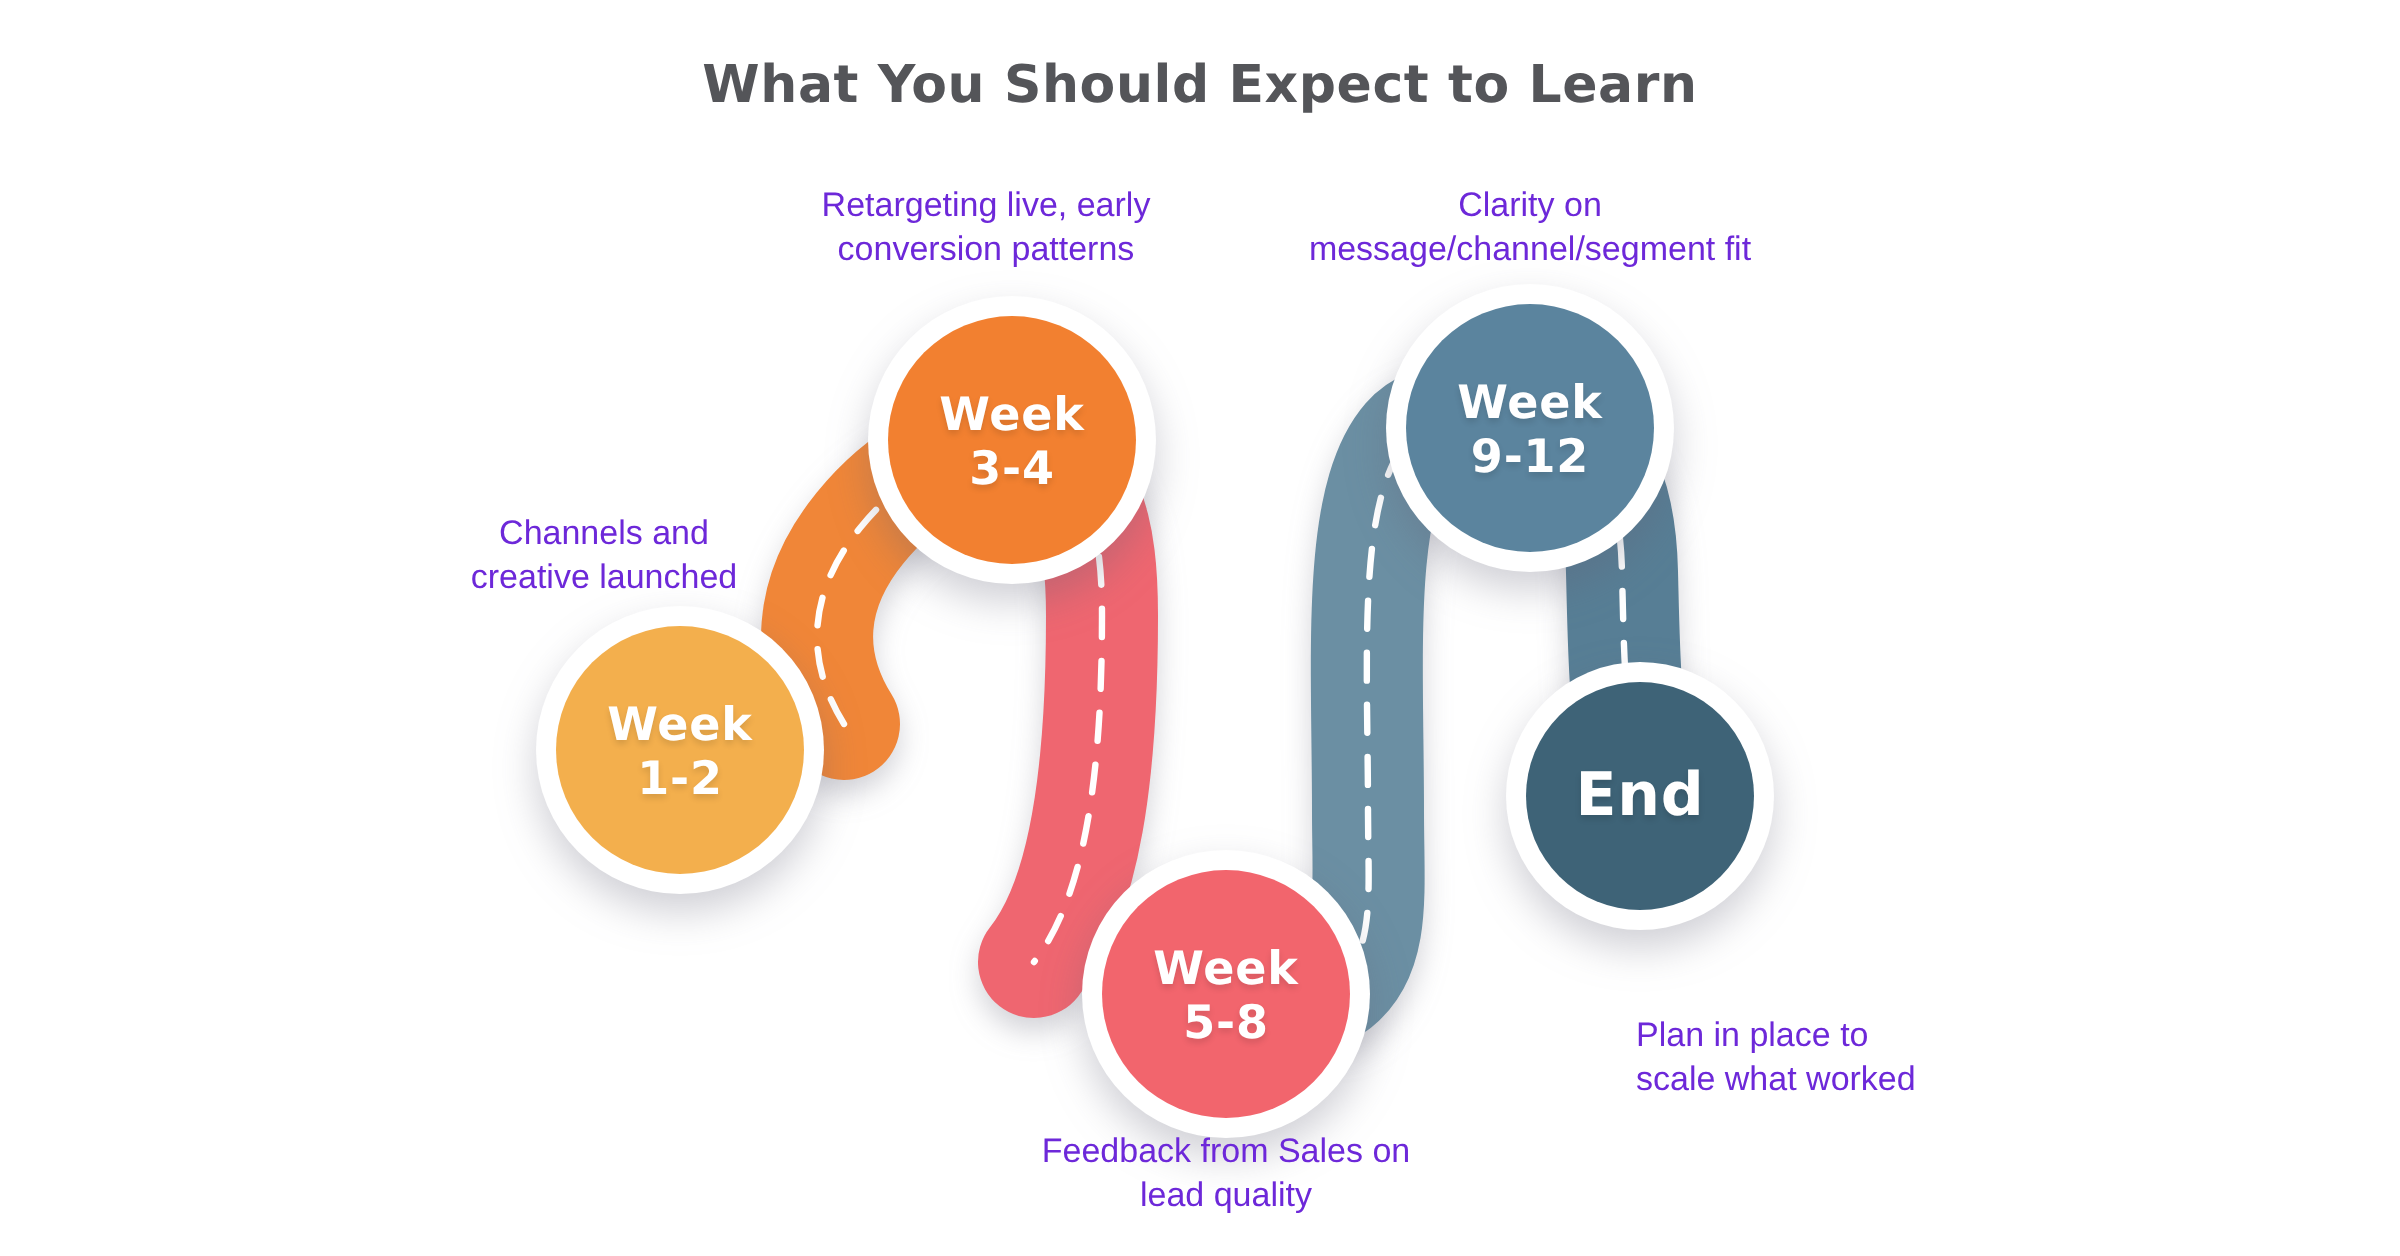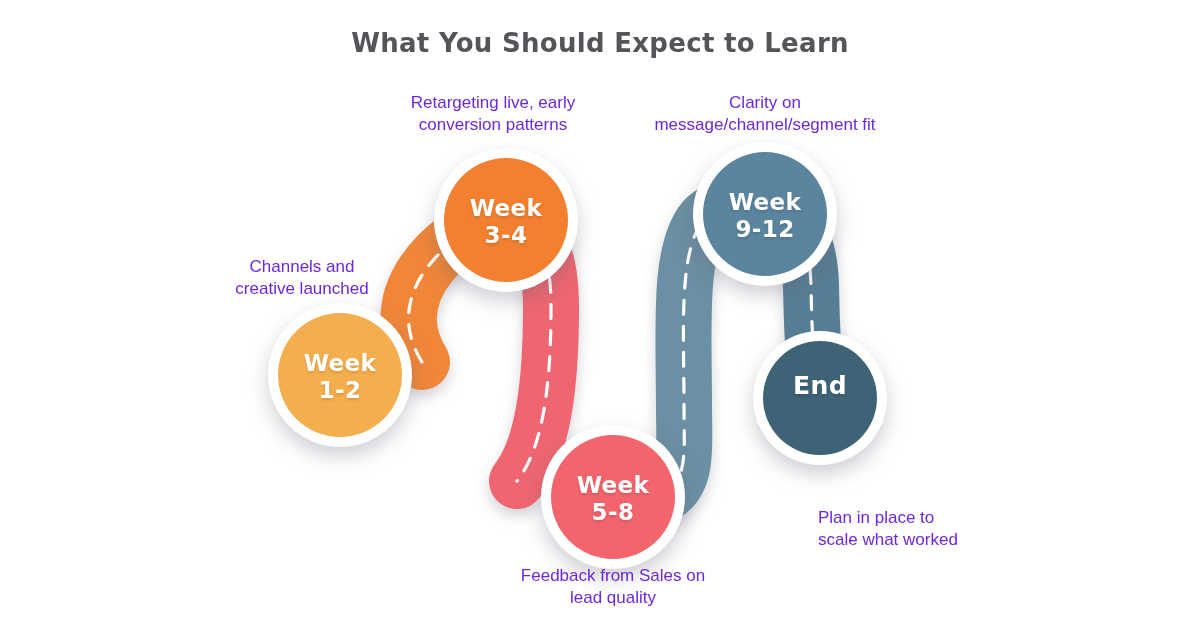--- a/index.html
+++ b/index.html
@@ -129,21 +129,21 @@
   </svg>
 
   <div class="node-label" style="left:340px; top:377px;">Week
 1-2</div>
   <div class="node-label" style="left:506px; top:222px;">Week
 3-4</div>
   <div class="node-label" style="left:613px; top:499px;">Week
 5-8</div>
   <div class="node-label" style="left:765px; top:216px;">Week
 9-12</div>
-  <div class="node-label" style="left:820px; top:385px; font-size:25px;">End</div>
+  <div class="node-label" style="left:820px; top:398px; font-size:30px;">End</div>
 
   <div class="note centered" style="left:302px; top:256px;">Channels and
 creative launched</div>
   <div class="note centered" style="left:493px; top:92px;">Retargeting live, early
 conversion patterns</div>
   <div class="note centered" style="left:765px; top:92px;">Clarity on
 message/channel/segment fit</div>
   <div class="note centered" style="left:613px; top:565px;">Feedback from Sales on
 lead quality</div>
   <div class="note left-aligned" style="left:818px; top:467px;margin-top:40px;">Plan in place to

